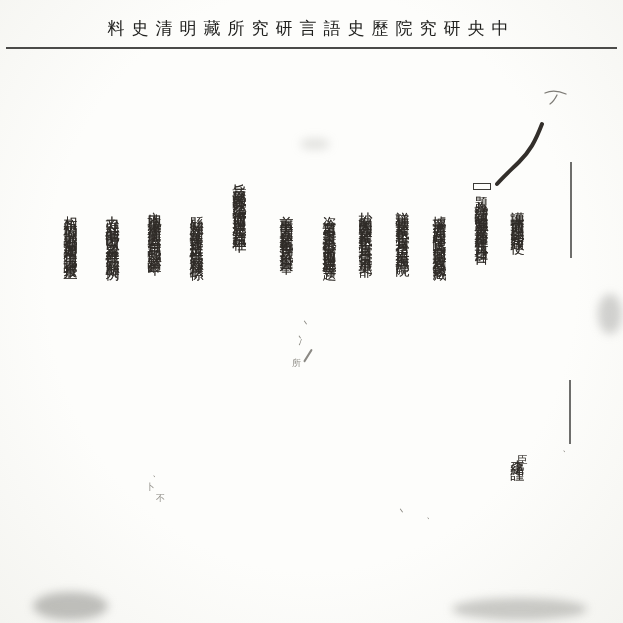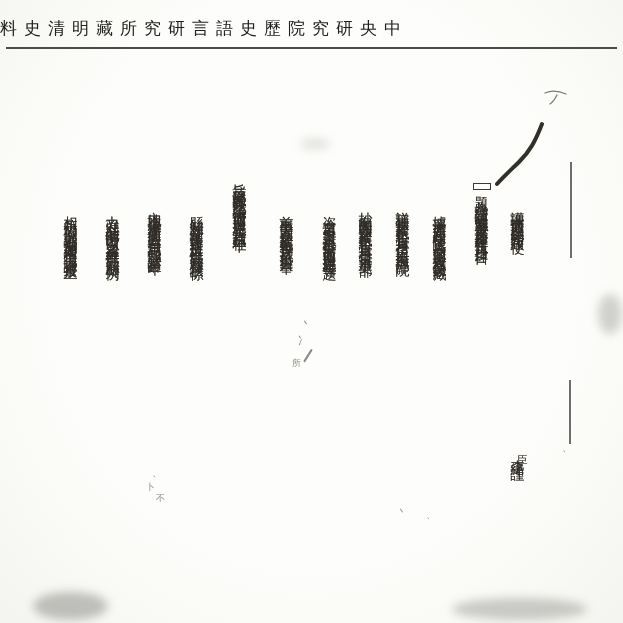--- a/index.html
+++ b/index.html
@@ -10,21 +10,21 @@
     overflow:hidden;
   }
   .stage{
     position:relative;width:623px;height:623px;
     background:radial-gradient(ellipse at 50% 45%, #fdfdfb 60%, #f4f4f0 100%);
     overflow:hidden;
   }
   
   .header-title{
     position:absolute;top:17px;left:0;width:623px;
-    text-align:left;
+    text-align:center;
     font-size:17px;letter-spacing:7px;
     color:#20201e;font-weight:500;
     white-space:nowrap;
   }
   .header-rule{
     position:absolute;top:47px;left:6px;width:611px;height:2px;
     background:#4b4b49;
   }
   
   .vcol{

